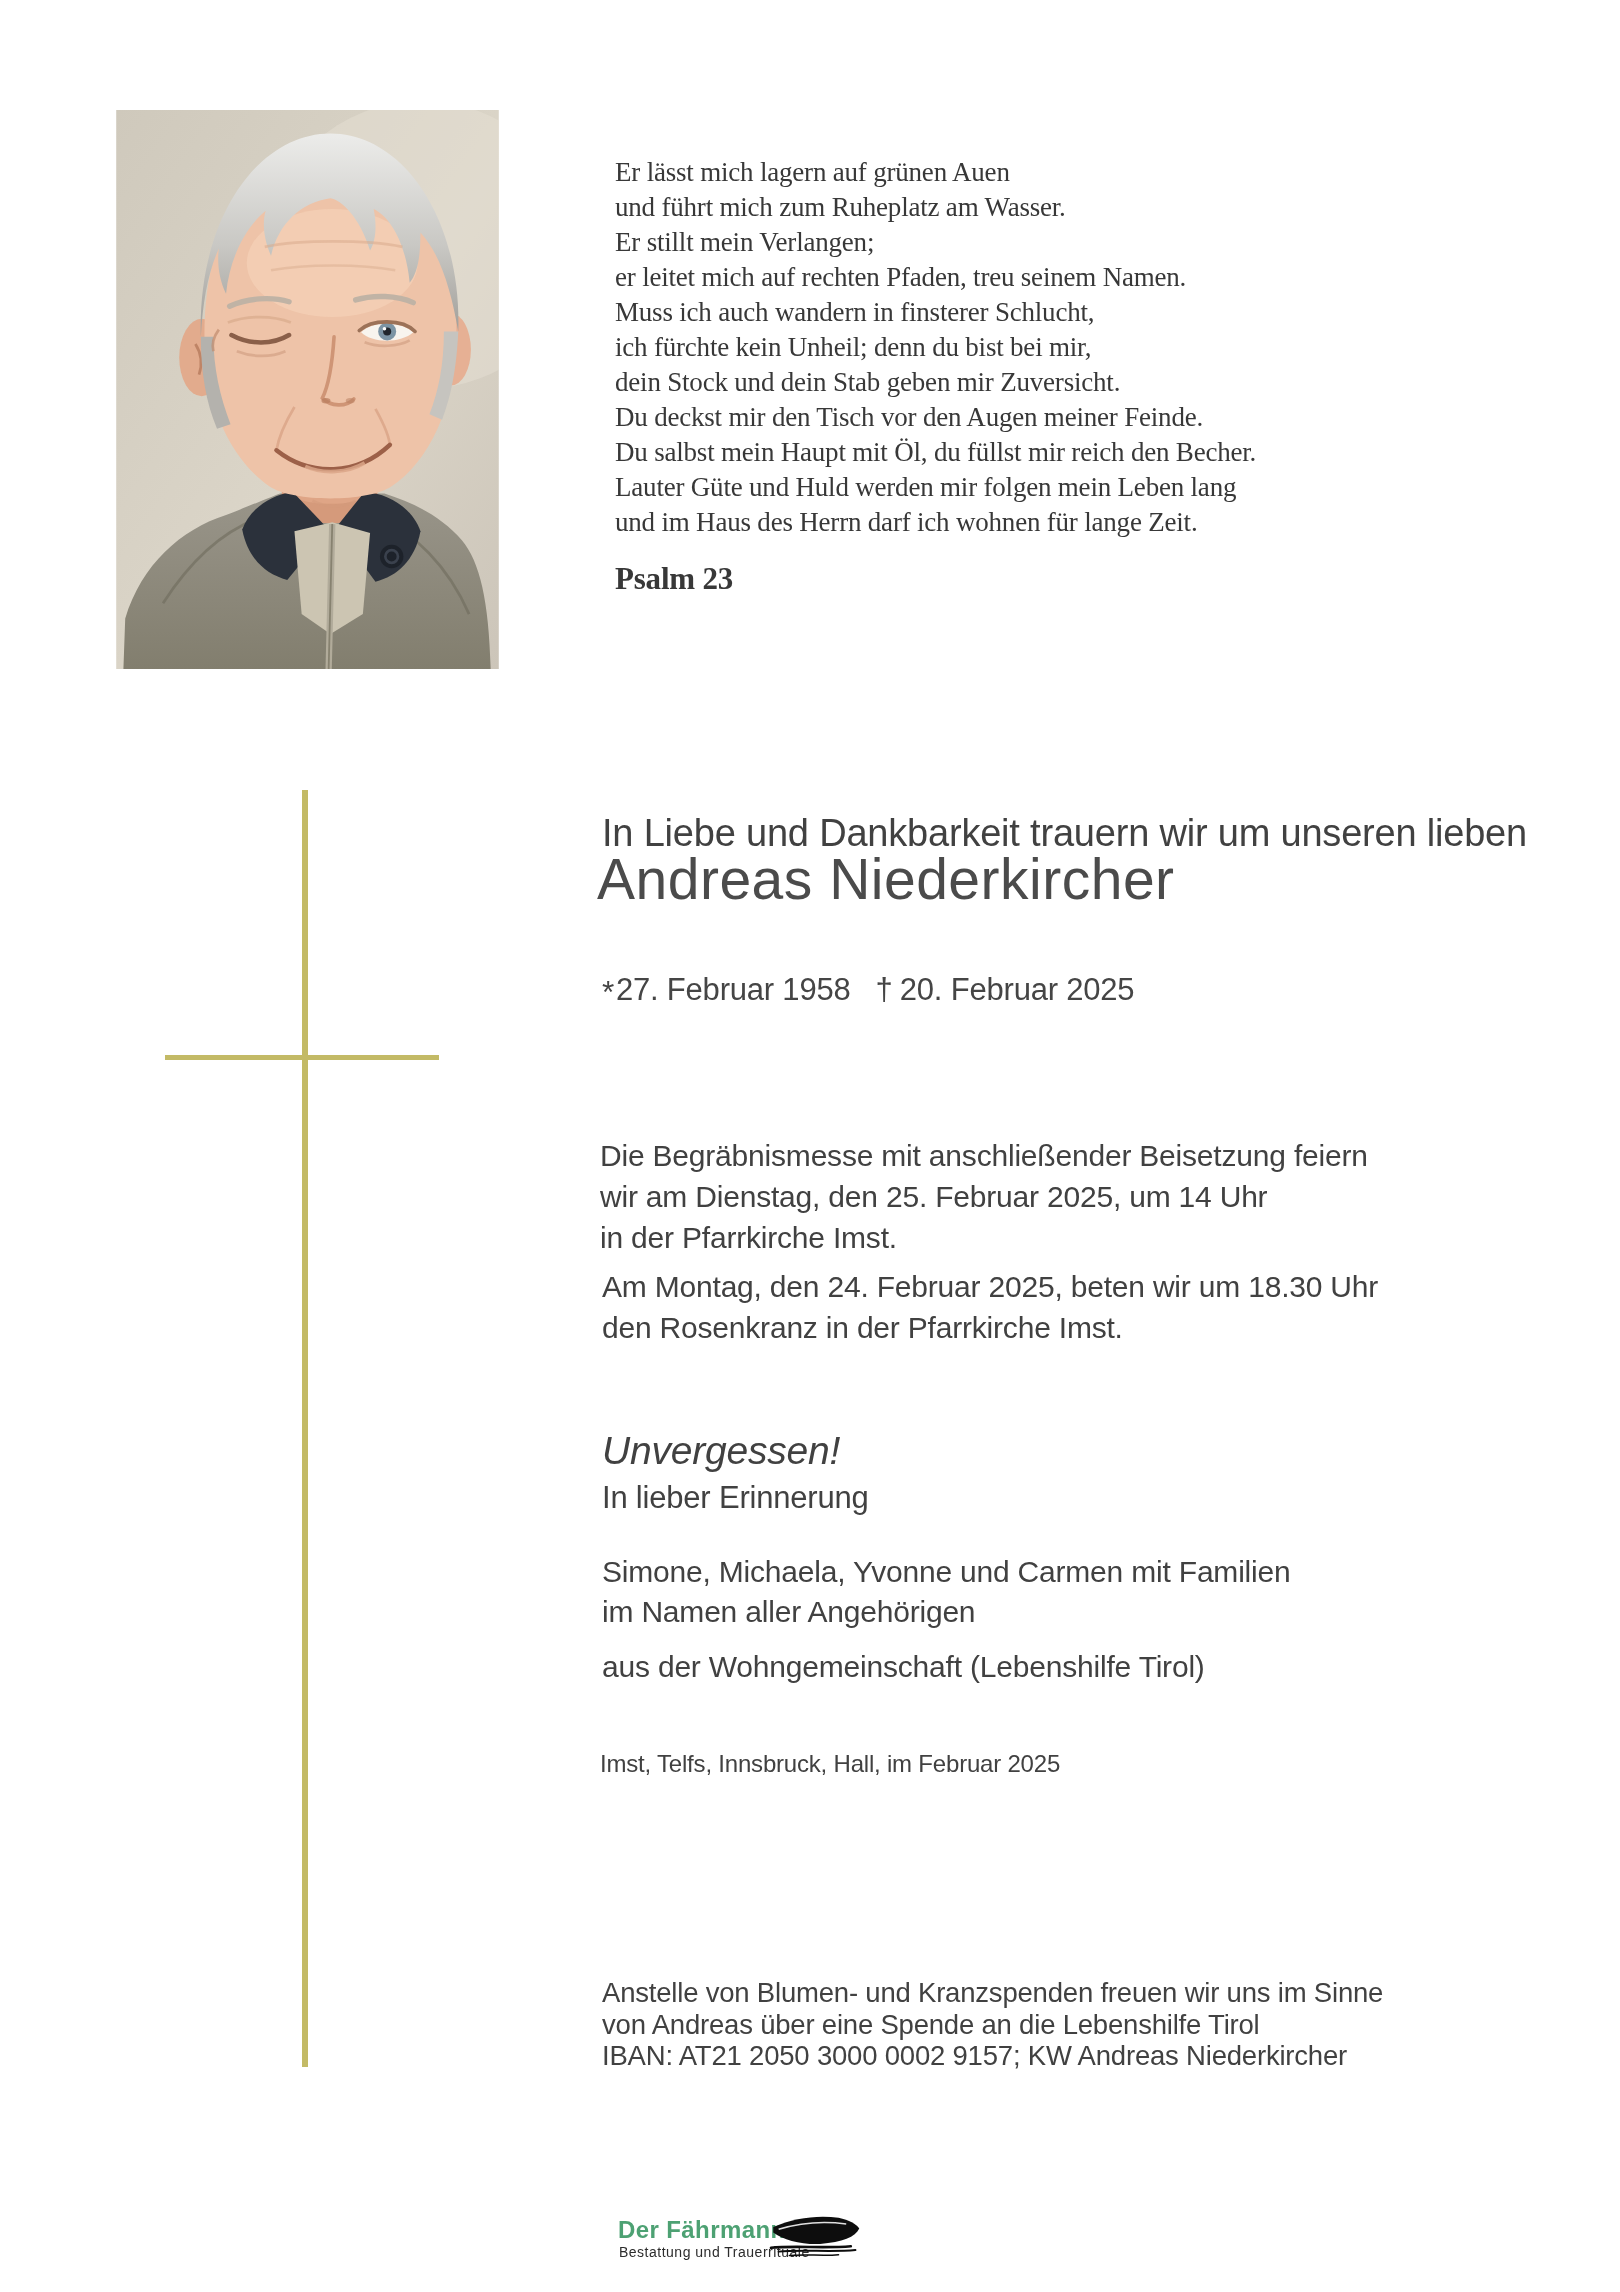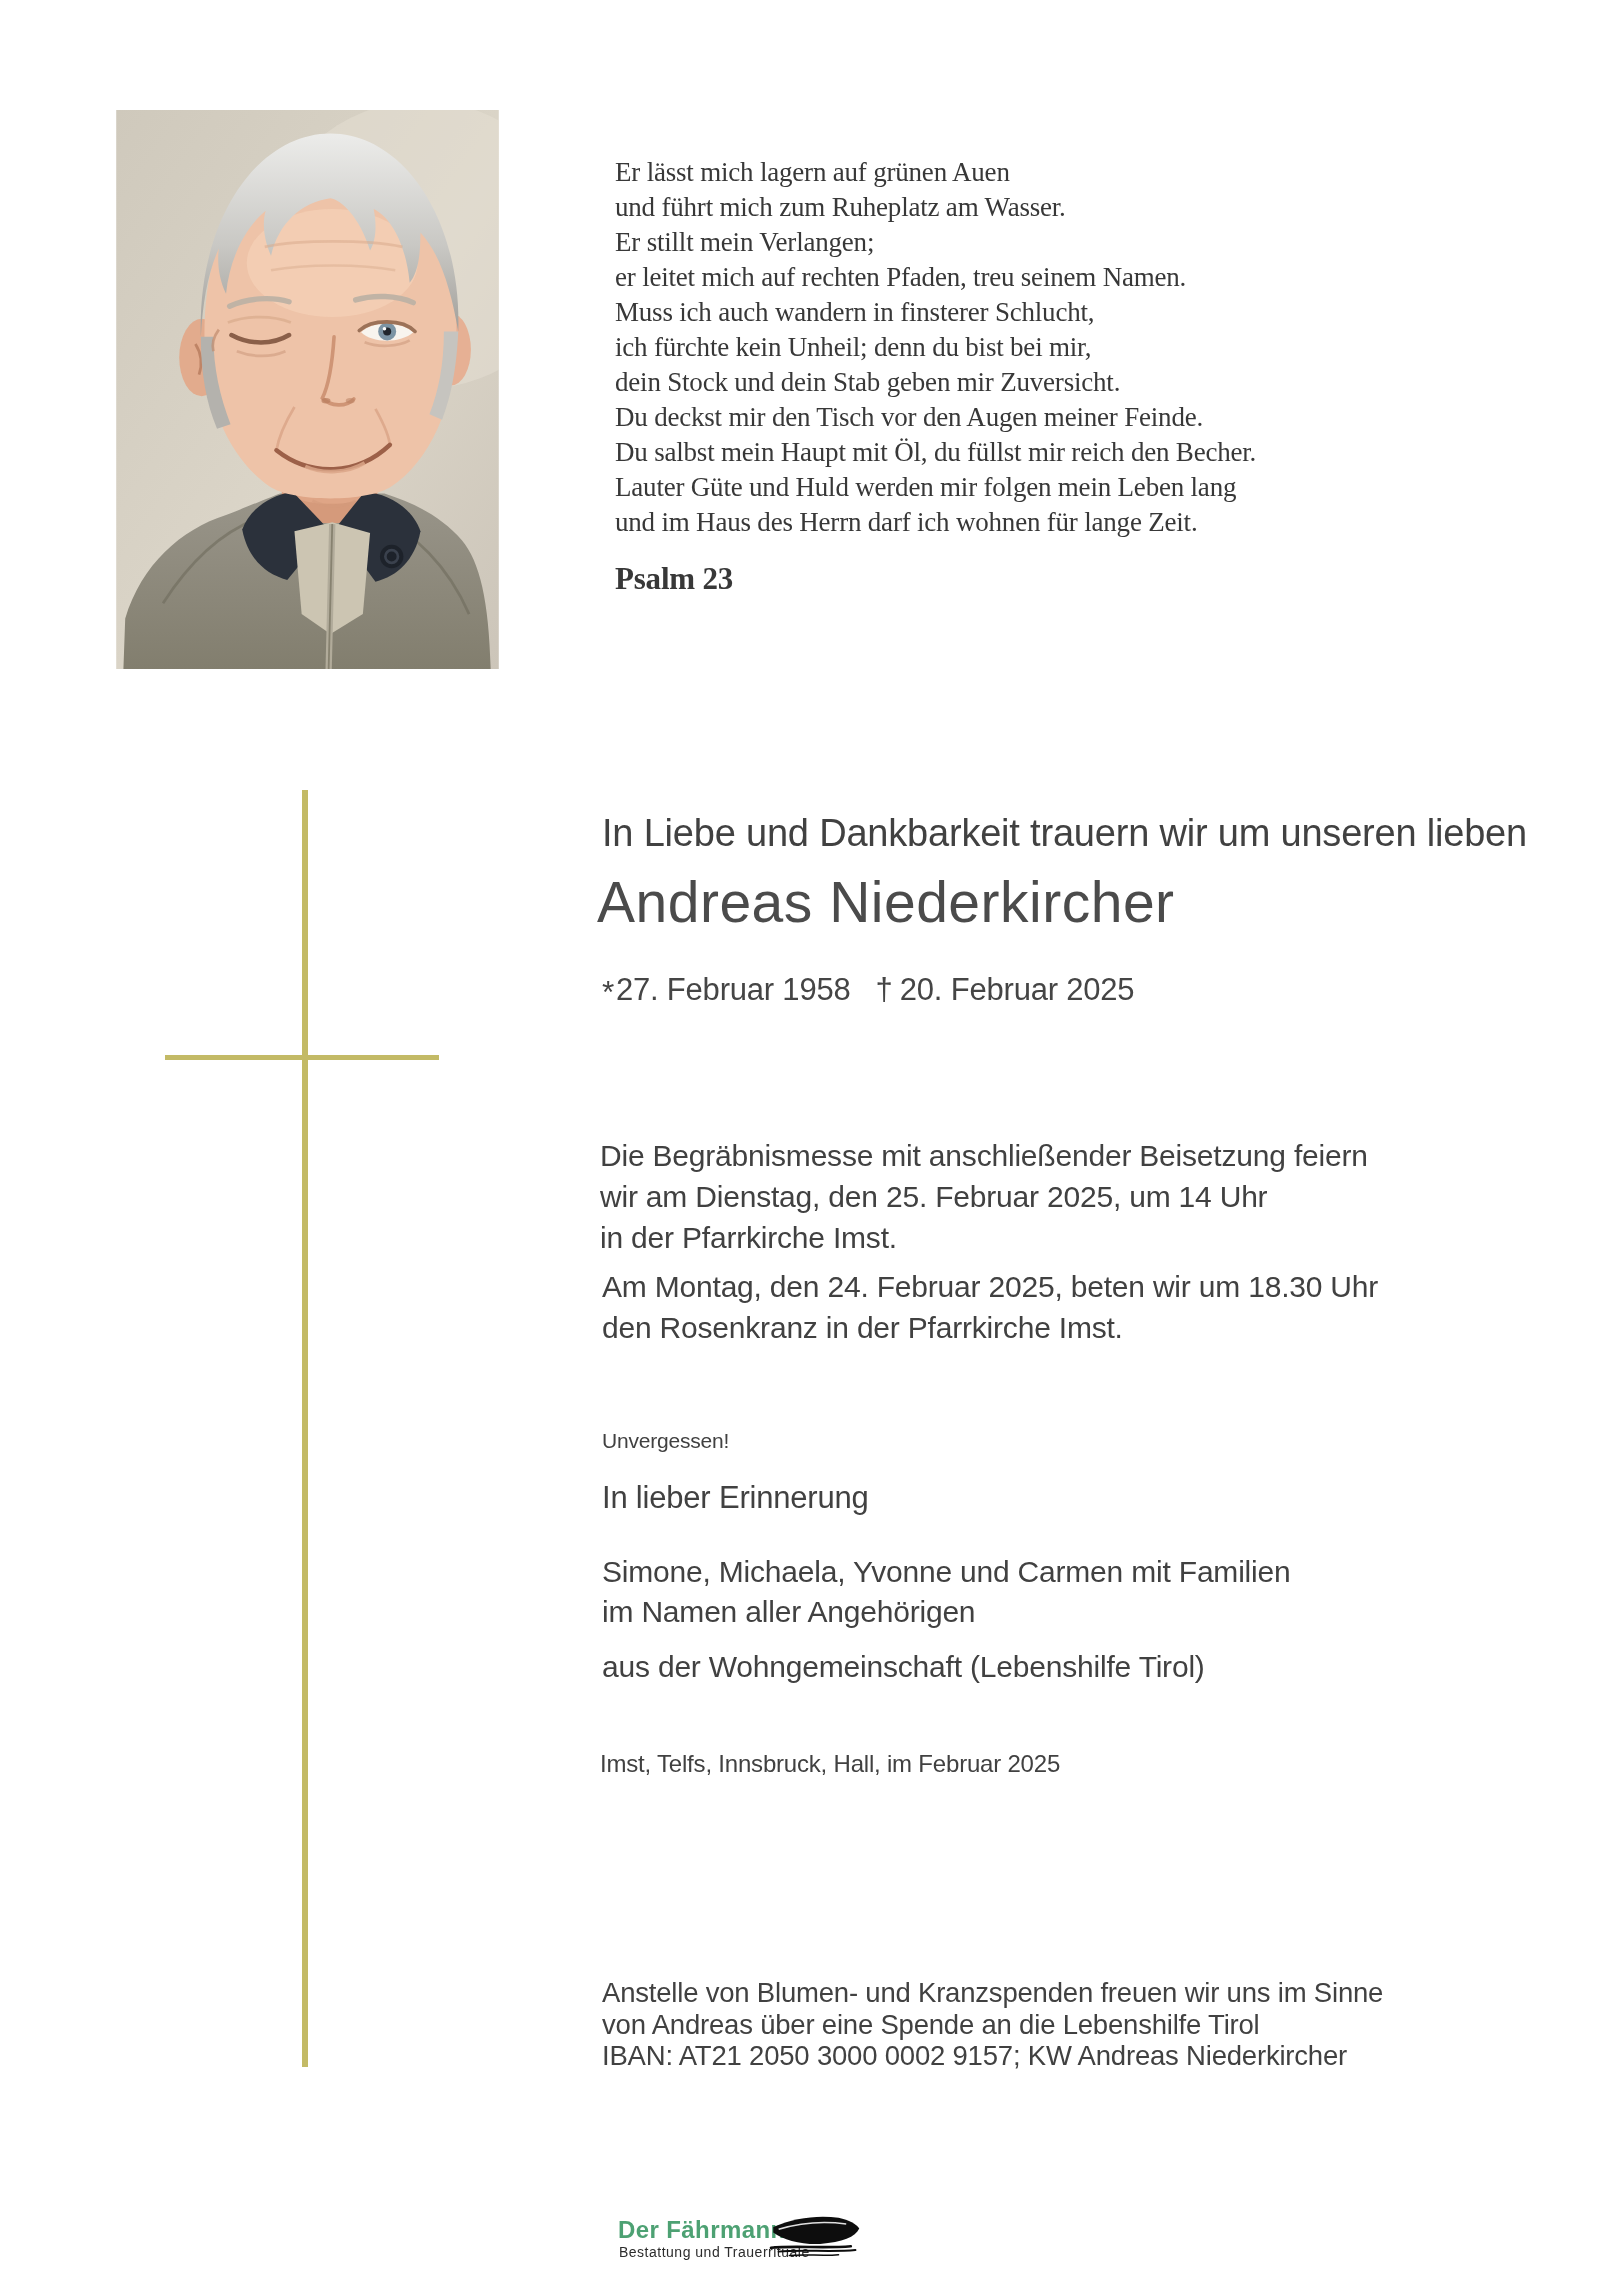--- a/index.html
+++ b/index.html
@@ -16,31 +16,31 @@
          font-size:27px;line-height:35px;color:#383838;letter-spacing:-0.2px;}
   .psalm-source{margin-top:21px;font-size:31px;font-weight:bold;}
 
   
   .cross-v{left:302px;top:790px;width:6.3px;height:1277px;background:#c3ba66;}
   .cross-h{left:165px;top:1055px;width:274px;height:5.4px;background:#c3ba66;}
 
   
   .sans{color:#414141;letter-spacing:-0.2px;}
   .intro{left:602px;top:812px;font-size:38px;}
-  .name{left:597px;top:869px;font-size:57px;color:#4b4b4b;letter-spacing:0.5px;}
+  .name{left:597px;top:846px;font-size:57px;color:#4b4b4b;letter-spacing:0.5px;}
   .dates{left:602px;top:971px;font-size:31px;color:#454545;}
   .dates .star{font-size:1.02em;position:relative;top:2.7px;margin-right:1.8px;}
   .dates .death{margin-left:25px;}
   .dates .dagger{margin-right:7.2px;}
 
   .par{font-size:30px;line-height:41px;}
   .service1{left:600px;top:1135px;}
   .service2{left:602px;top:1266px;}
 
-  .remember1{left:602px;top:1429px;font-size:21px;}
+  .remember1{left:602px;top:1429px;font-size:39px;font-style:italic;}
   .remember2{left:602px;top:1480px;font-size:31px;}
 
   .family{left:602px;top:1552px;font-size:30px;line-height:40px;}
   .friends{left:602px;top:1647px;font-size:30px;line-height:40px;}
   .places{left:600px;top:1750px;font-size:24px;}
 
   .donation{left:602px;top:1977px;font-size:27.5px;line-height:31.5px;}
 
   
   .brand{left:618px;top:2216px;font-size:24px;font-weight:bold;color:#4DA173;letter-spacing:0.4px;}

